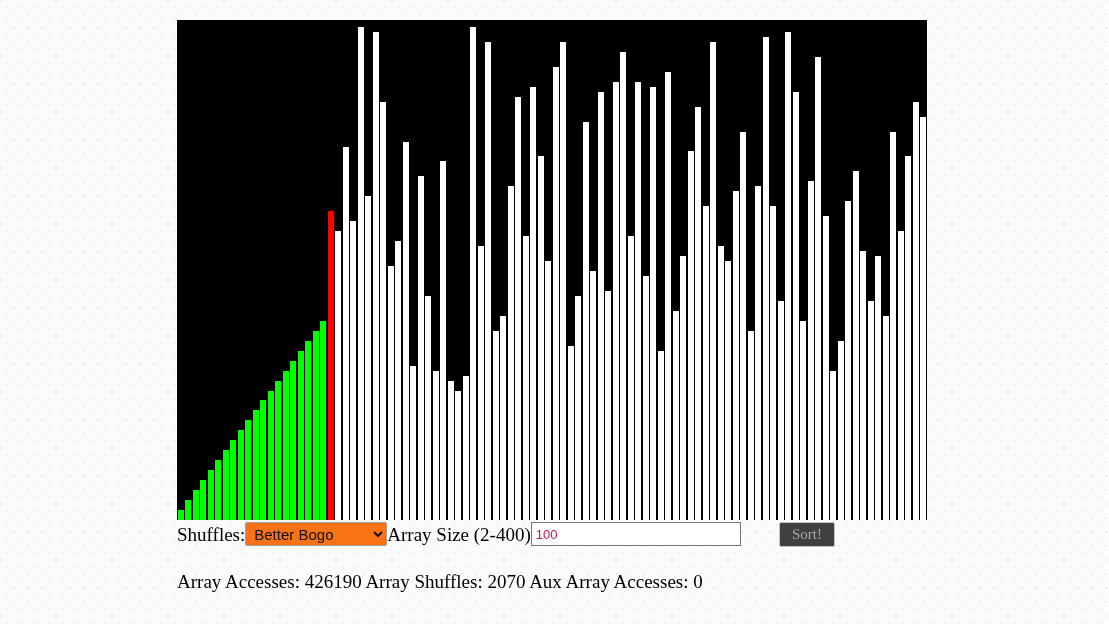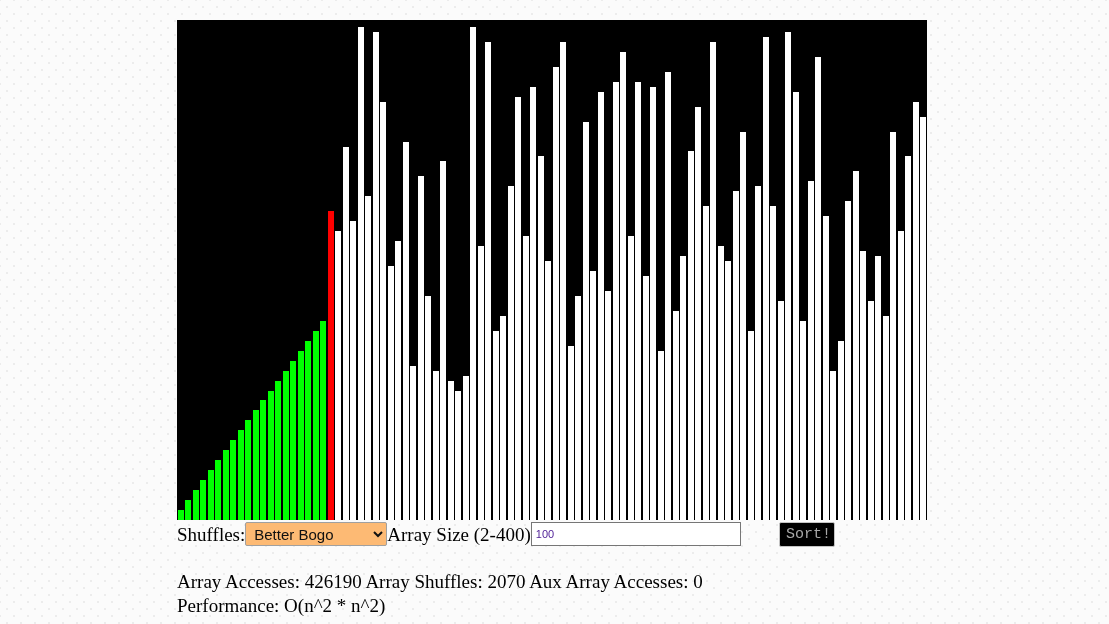--- a/index.html
+++ b/index.html
@@ -57,45 +57,45 @@
     font-family: "Liberation Serif", "DejaVu Serif", serif;
     font-size: 19px;
   }
   #algo-select {
     font-family: "Liberation Sans", "DejaVu Sans", sans-serif;
     font-size: 15px;
     height: 24px;
     width: 142px;
     padding: 1px 2px 1px 4px;
     border: 1px solid #a0a0a0;
-    background: #fdba74;
+    background: #f97316;
     color: #101010;
     border-radius: 2px;
     box-sizing: border-box;
   }
   #size-input {
     font-family: "Liberation Sans", "DejaVu Sans", sans-serif;
-    font-size: 11px;
+    font-size: 13px;
     height: 24px;
     width: 210px;
     padding: 9px 4px;
     border: 1px solid #767676;
     background: #ffffff;
-    color: #4c1d95;
+    color: #be185d;
     box-sizing: border-box;
   }
   #spacer { flex: 1 1 auto; }
   #sort-button {
-    font-family: Liberation Mono, monospace;
+    font-family: Liberation Serif, serif;
     font-size: 15px;
     height: 25px;
     width: 56px;
     margin-right: 92px;
     border: 1px solid #c4c4c4;
-    background: #000000;
+    background: #404040;
     color: #a8a8a8;
     box-sizing: border-box;
     border-radius: 2px;
   }
 
   
   #stats {
     margin-top: 22px;
     font-size: 19px;
     color: #000000;
@@ -215,16 +215,15 @@
     <span class="ctl-label">Shuffles:</span>
     <select id="algo-select"><option>Better Bogo</option></select>
     <span class="ctl-label">Array Size (2-400)</span>
     <input id="size-input" type="text" value="100" style="">
     <span id="spacer"></span>
     <button id="sort-button" disabled="">Sort!</button>
   </div>
 
   <div id="stats">
     <div class="line">Array Accesses: 426190 Array Shuffles: 2070 Aux Array Accesses: 0</div>
-    <div class="line">Performance: O(n^2 * n^2)</div>
   </div>
 
 </div>
 
 </body></html>

